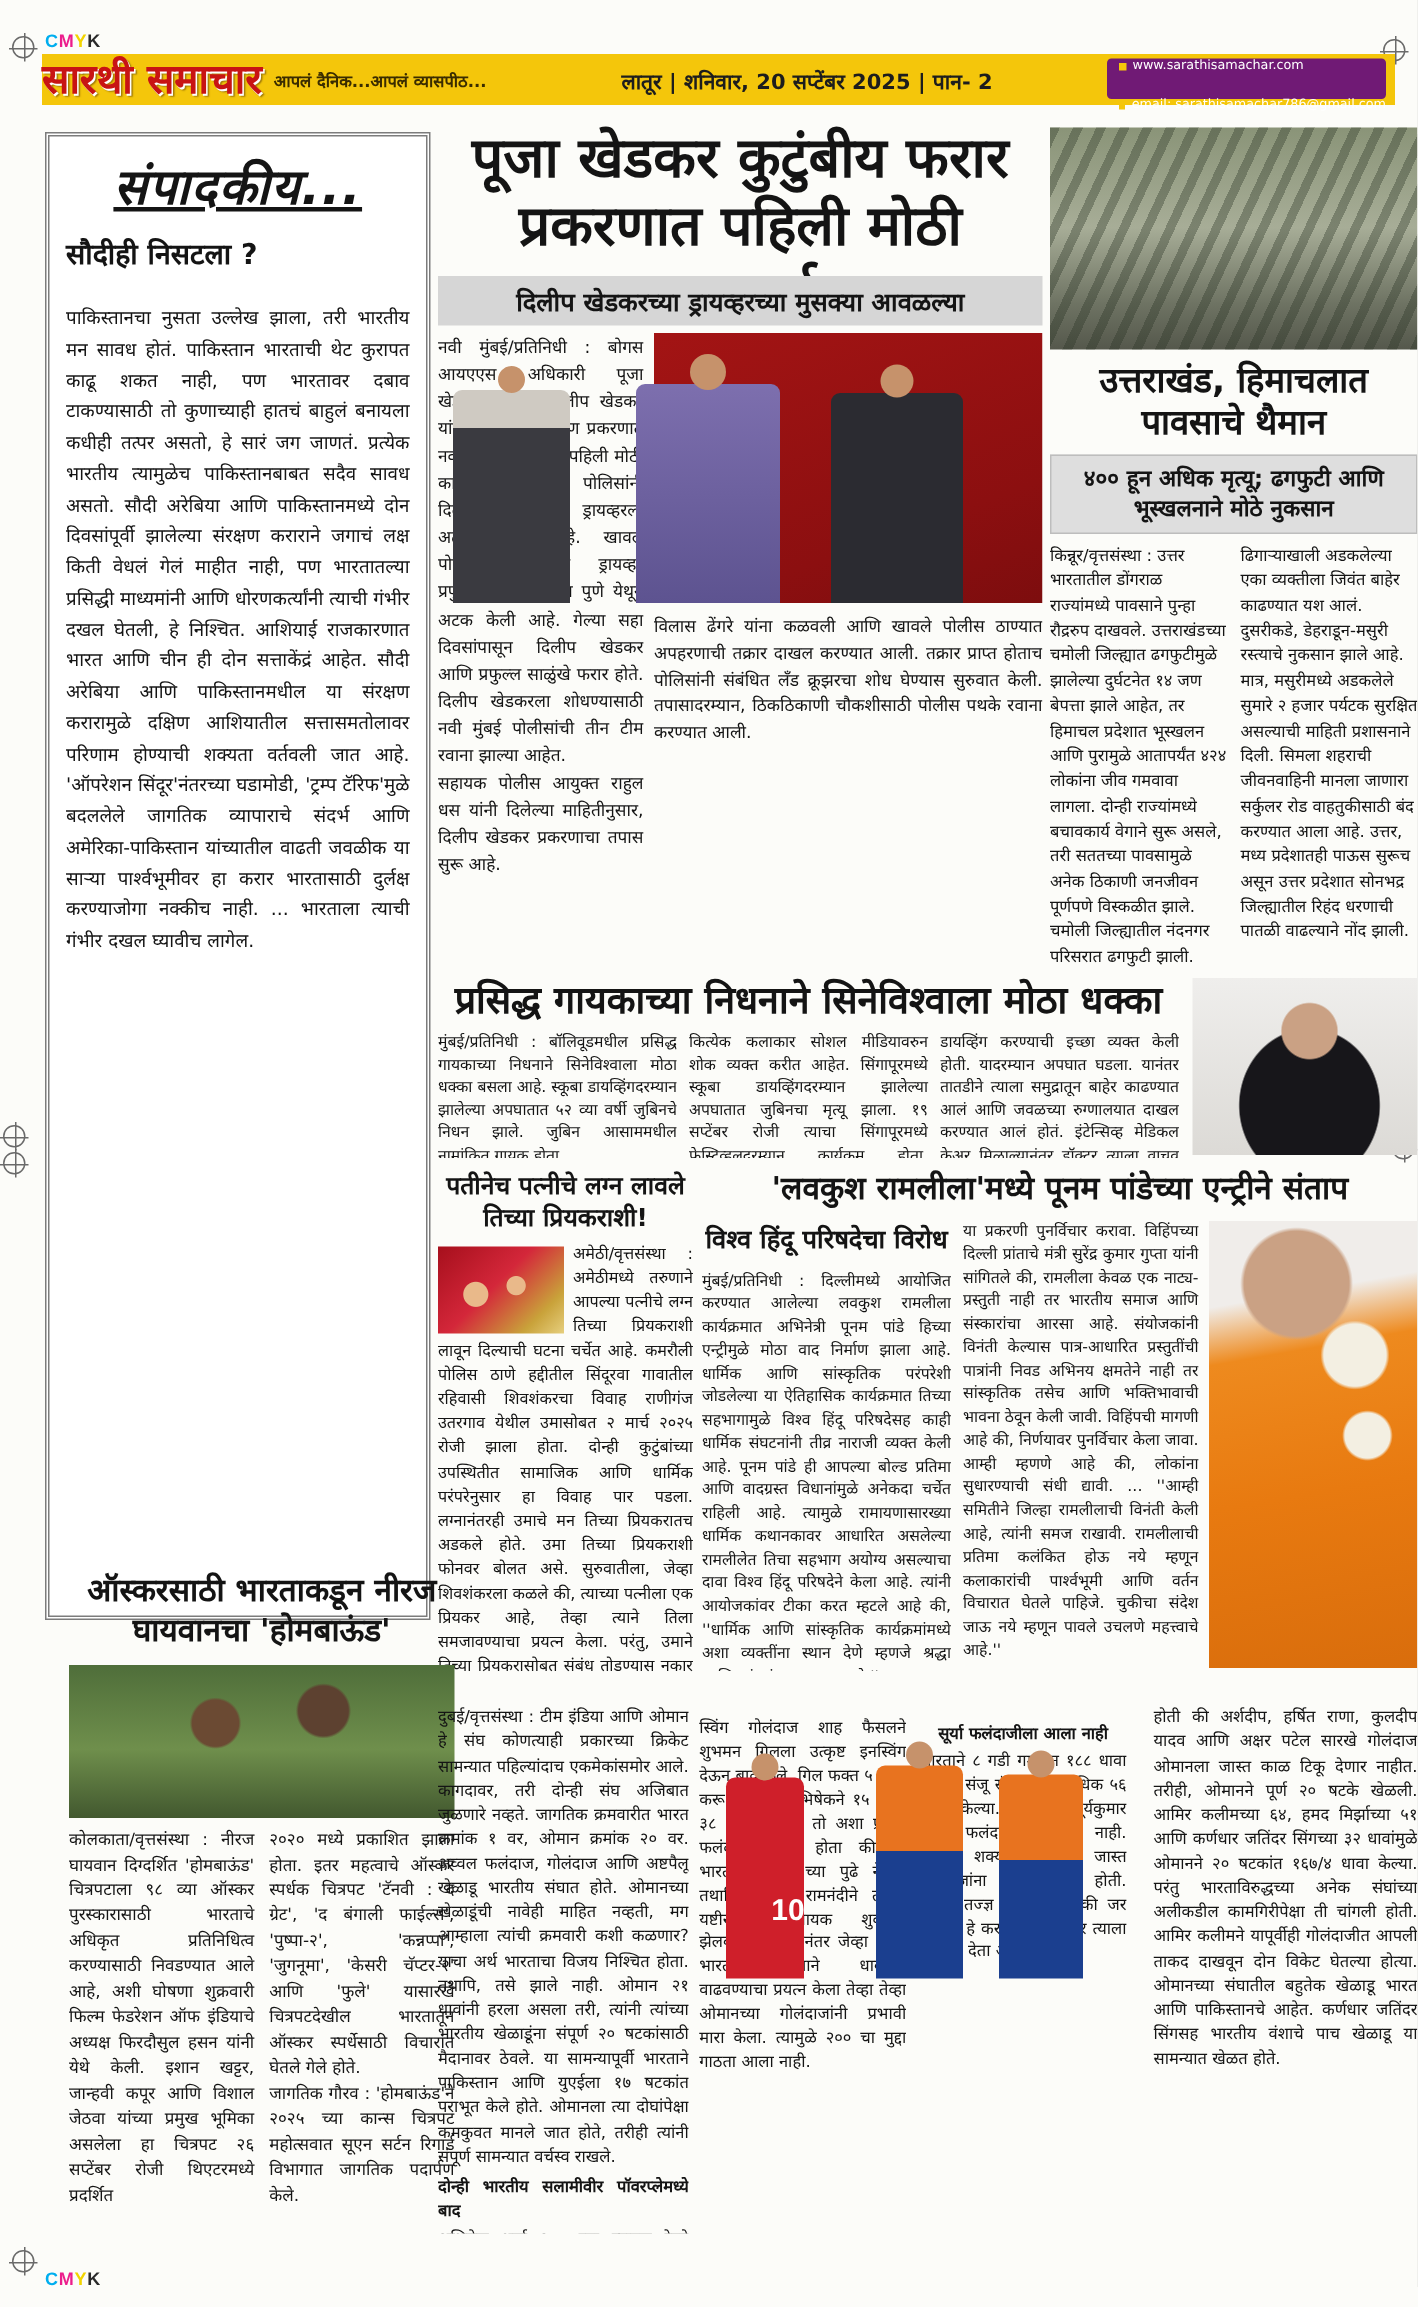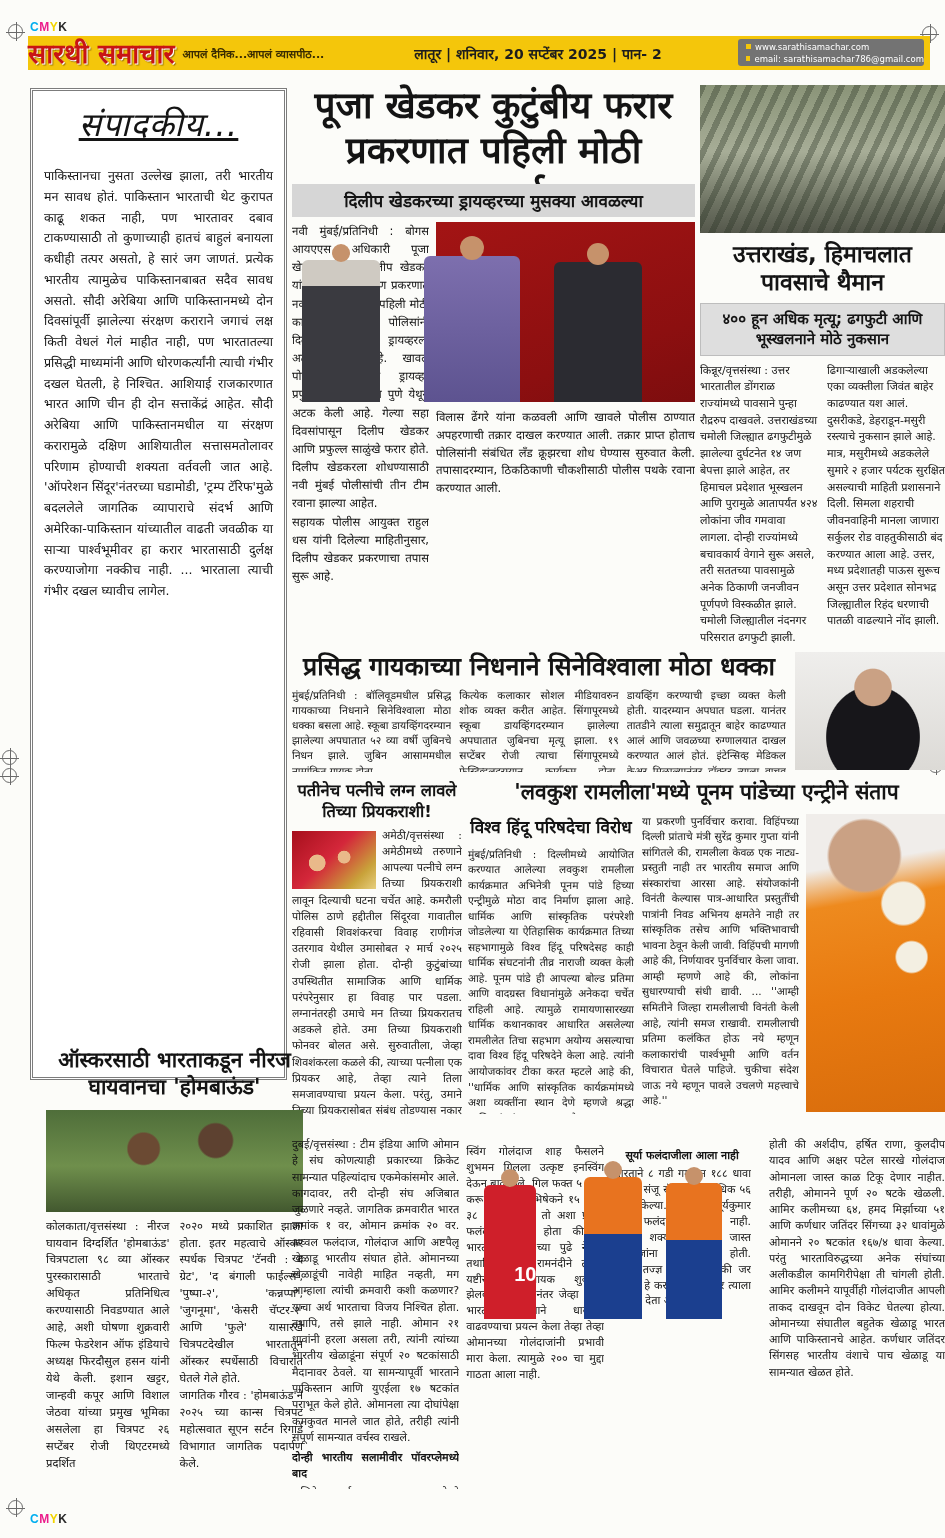--- a/index.html
+++ b/index.html
@@ -17,29 +17,29 @@
   .regmark::after{content:"";position:absolute;top:50%;left:-3px;right:-3px;height:1px;background:#6a6a6a;}
   .cmyk{position:absolute;font-size:12px;font-weight:bold;letter-spacing:.5px;font-family:"Liberation Sans","DejaVu Sans",sans-serif;}
   .cmyk .c{color:#00aeef}.cmyk .m{color:#ec1e8c}.cmyk .y{color:#f2d400}.cmyk .k{color:#2a2a2a}
 
   
   .masthead{left:28px;top:36px;width:902px;height:34px;background:#f4c60b;display:flex;align-items:center;}
   .brand{font-size:27px;font-weight:bold;color:#c81414;line-height:1;
          text-shadow:1px 1px 0 #fff,2px 2px 1px rgba(60,30,0,.45);white-space:nowrap;}
   .tagline{font-size:11px;font-weight:bold;color:#3a2c00;margin-left:8px;white-space:nowrap;}
   .dateline{position:absolute;left:360px;width:300px;text-align:center;font-size:14px;font-weight:bold;color:#1d1d1d;white-space:nowrap;}
-  .infobox{position:absolute;right:6px;top:3px;width:186px;height:27px;background:#737373;border-radius:3px;
-           color:#fff;font-size:8.5px;display:flex;flex-direction:column;justify-content:center;gap:2px;padding-left:8px;box-sizing:border-box;}
+  .infobox{position:absolute;right:6px;top:3px;width:186px;height:27px;background:#701a75;border-radius:3px;
+           color:#fff;font-size:8.5px;display:flex;flex-direction:column;justify-content:flex-start;gap:16px;padding-left:8px;box-sizing:border-box;}
   .infobox .row{display:flex;align-items:center;gap:4px;white-space:nowrap;}
   .sq{display:inline-block;width:5px;height:5px;background:#f4c60b;}
 
   
   .edbox{left:30px;top:88px;width:257px;height:992px;border:3px double #7c7c7c;box-sizing:border-box;
          padding:10px 11px;background:#fff;}
-  .edtitle{font-size:33px;font-weight:normal;font-style:italic;text-align:center;text-decoration:underline;
+  .edtitle{font-size:33px;font-weight:bold;font-style:italic;text-align:center;text-decoration:underline;
            letter-spacing:1px;margin-bottom:10px;}
   .edhead{font-size:19px;font-weight:bold;margin-bottom:6px;}
   .edbody{font-size:12.5px;line-height:1.66;margin-top:20px;}
 
   
   .lead-headline{left:292px;top:83px;width:403px;font-size:37px;}
   .lead-subhead{left:292px;top:184px;width:403px;background:#d6d6d6;font-size:17px;font-weight:bold;
                 text-align:center;padding:5px 0;}
   .lead-row{left:292px;top:222px;width:403px;height:426px;display:flex;}
   .lead-c1{width:137px;font-size:11.5px;line-height:1.58;}
@@ -145,20 +145,21 @@
         </div>
       <div class="row">
           <span class="sq"></span>
           <span>email: sarathisamachar786@gmail.com</span>
         </div>
     </div>
   </div>
 
   <div class="abs edbox clip">
     <div class="edtitle">संपादकीय...</div>
+    <div class="edhead">सौदीही निसटला ?</div>
     <div class="edbody jc pre">पाकिस्तानचा नुसता उल्लेख झाला, तरी भारतीय मन सावध होतं. पाकिस्तान भारताची थेट कुरापत काढू शकत नाही, पण भारतावर दबाव टाकण्यासाठी तो कुणाच्याही हातचं बाहुलं बनायला कधीही तत्पर असतो, हे सारं जग जाणतं. प्रत्येक भारतीय त्यामुळेच पाकिस्तानबाबत सदैव सावध असतो. सौदी अरेबिया आणि पाकिस्तानमध्ये दोन दिवसांपूर्वी झालेल्या संरक्षण कराराने जगाचं लक्ष किती वेधलं गेलं माहीत नाही, पण भारतातल्या प्रसिद्धी माध्यमांनी आणि धोरणकर्त्यांनी त्याची गंभीर दखल घेतली, हे निश्चित. आशियाई राजकारणात भारत आणि चीन ही दोन सत्ताकेंद्रं आहेत. सौदी अरेबिया आणि पाकिस्तानमधील या संरक्षण करारामुळे दक्षिण आशियातील सत्तासमतोलावर परिणाम होण्याची शक्यता वर्तवली जात आहे. 'ऑपरेशन सिंदूर'नंतरच्या घडामोडी, 'ट्रम्प टॅरिफ'मुळे बदललेले जागतिक व्यापाराचे संदर्भ आणि अमेरिका-पाकिस्तान यांच्यातील वाढती जवळीक या साऱ्या पार्श्वभूमीवर हा करार भारतासाठी दुर्लक्ष करण्याजोगा नक्कीच नाही. ... भारताला त्याची गंभीर दखल घ्यावीच लागेल.</div>
   </div>
 
   <div class="abs hd lead-headline">पूजा खेडकर कुटुंबीय फरार प्रकरणात पहिली मोठी कारवाई</div>
   <div class="abs lead-subhead">दिलीप खेडकरच्या ड्रायव्हरच्या मुसक्या आवळल्या</div>
   <div class="abs lead-row clip">
     <div class="lead-c1 jc pre clip">नवी मुंबई/प्रतिनिधी : बोगस आयएएस अधिकारी पूजा खेडकरचे वडील दिलीप खेडकर यांनी केलेल्या अपहरण प्रकरणात नवी मुंबई पोलिसांनी पहिली मोठी कारवाई केली आहे. पोलिसांनी दिलीप खेडकरच्या ड्रायव्हरला अटक केली आहे. खावले पोलिसांनी आरोपी ड्रायव्हर प्रफुल्ल साळुंखे याला पुणे येथून अटक केली आहे. गेल्या सहा दिवसांपासून दिलीप खेडकर आणि प्रफुल्ल साळुंखे फरार होते. दिलीप खेडकरला शोधण्यासाठी नवी मुंबई पोलीसांची तीन टीम रवाना झाल्या आहेत.
 सहायक पोलीस आयुक्त राहुल धस यांनी दिलेल्या माहितीनुसार, दिलीप खेडकर प्रकरणाचा तपास सुरू आहे.</div>
     <div class="lead-right">
       <div class="lead-photo">

